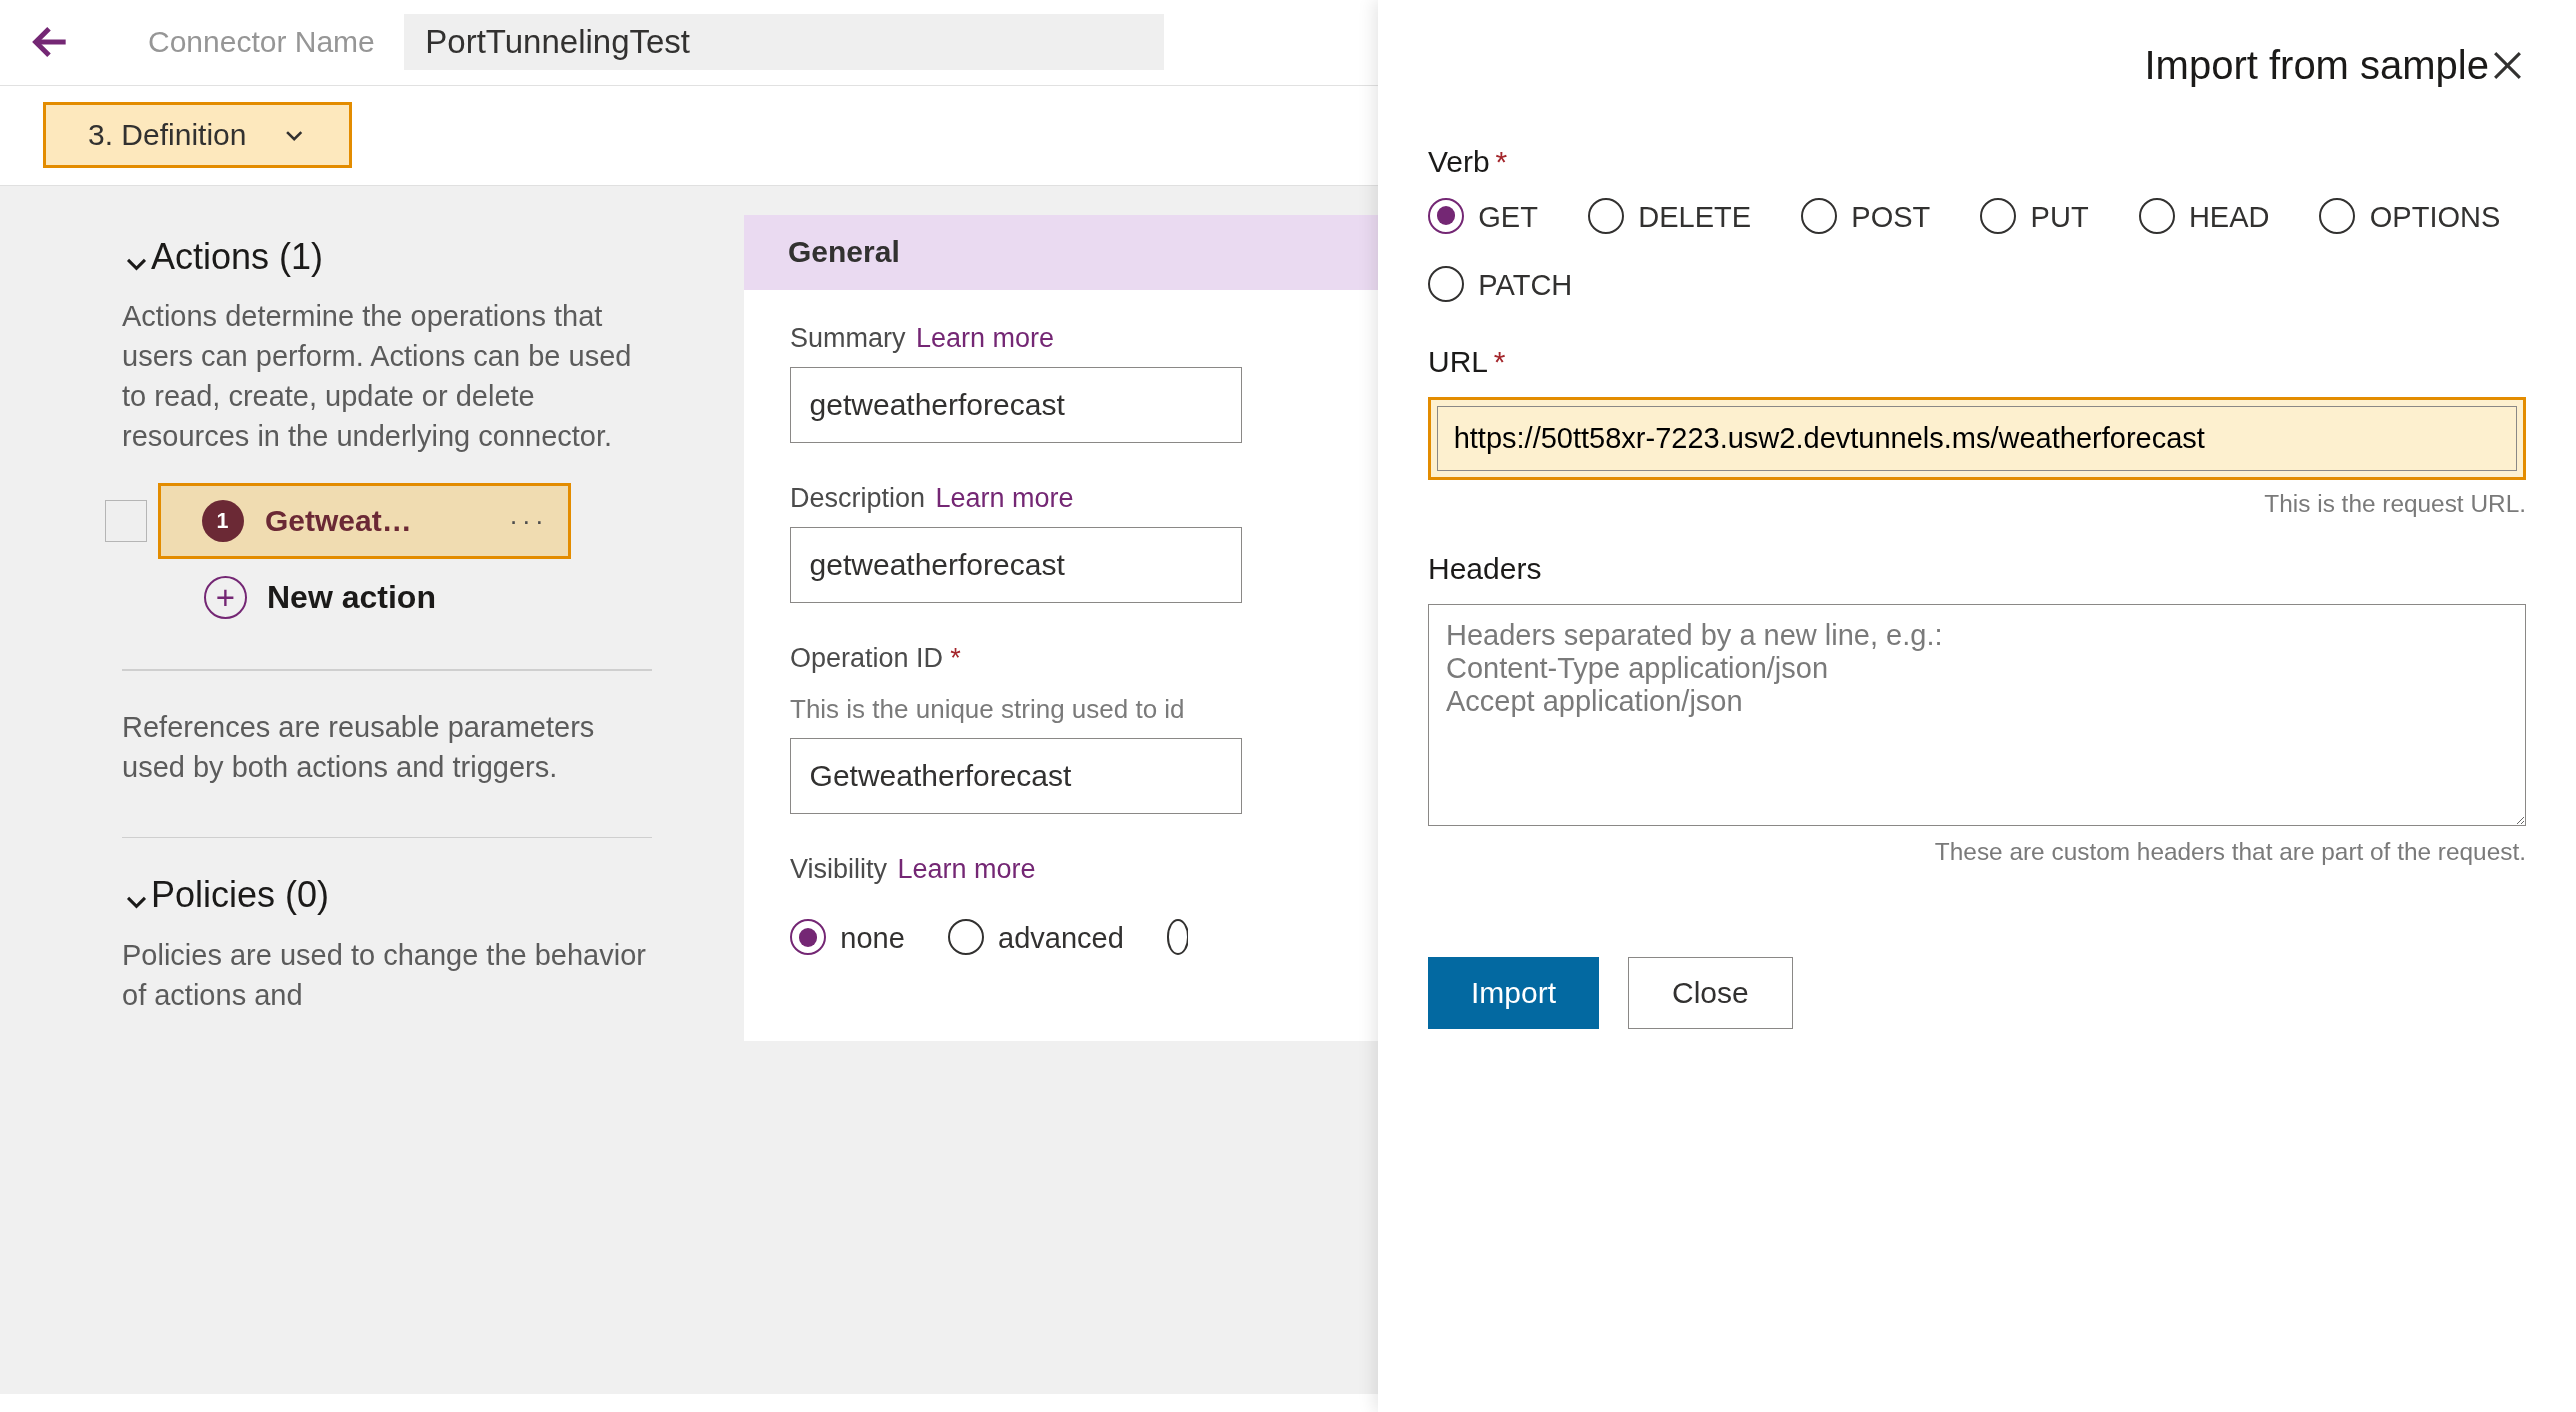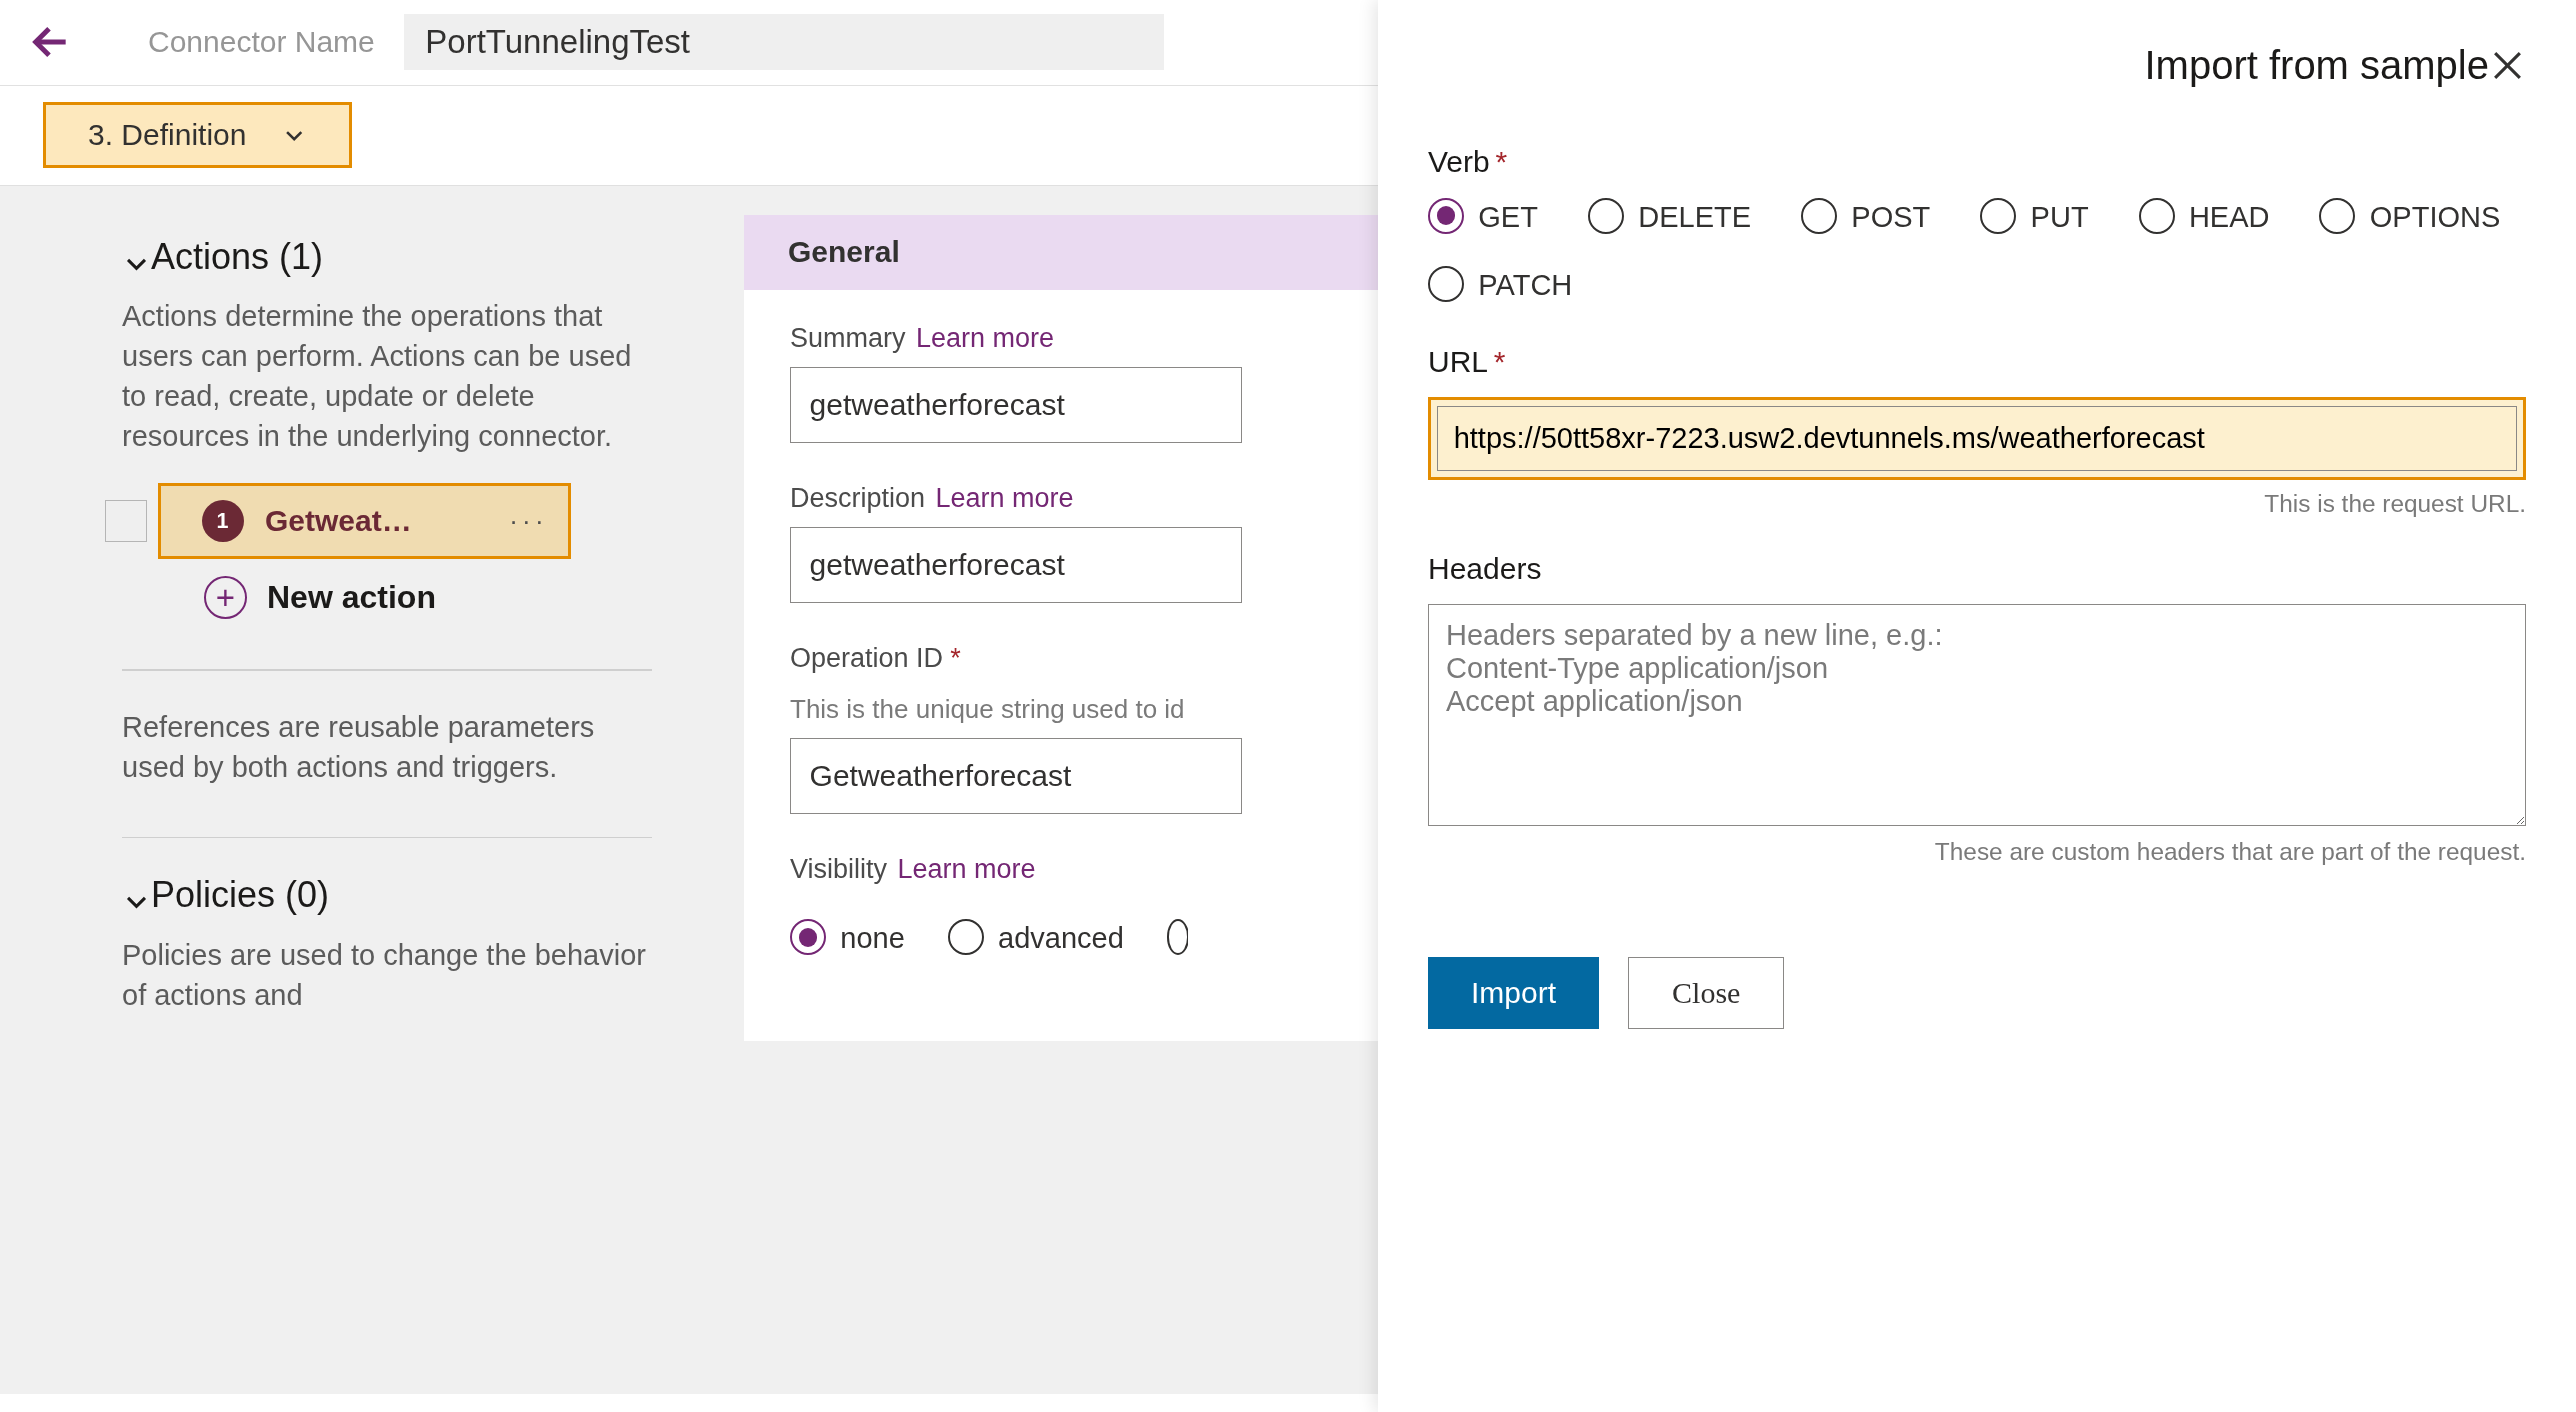--- a/index.html
+++ b/index.html
@@ -104,21 +104,21 @@
   .headers-ta {
     width: 100%; height: 222px; resize: both;
     border: 1.4px solid #8a8886; padding: 14.3px 17px;
     font-size: 29px; color: #323130; font-family: inherit;
   }
   .headers-ta::placeholder { color: #7a7a7a; }
 
   .rp-buttons { display: flex; gap: 29px; margin-top: 57px; }
   .btn { height: 72px; padding: 0 43px; display: inline-flex; align-items: center; justify-content: center; font-size: 30px; cursor: pointer; }
   .btn-primary { background: #0369a1; color: #fff; border: none; }
-  .btn-secondary { background: #fff; color: #323130; border: 1.4px solid #8a8886; font-family: Liberation Serif, serif; }
+  .btn-secondary { background: #fff; color: #323130; border: 1.4px solid #8a8886; }
 </style>
 </head>
 <body>
 
 <div class="topbar">
   <svg class="back-icon" width="40" height="40" viewBox="0 0 24 24">
     <polyline points="12,4 4,12 12,20"></polyline>
     <line x1="4" y1="12" x2="22" y2="12"></line>
   </svg>
   <span class="connector-name-label">Connector Name</span>

